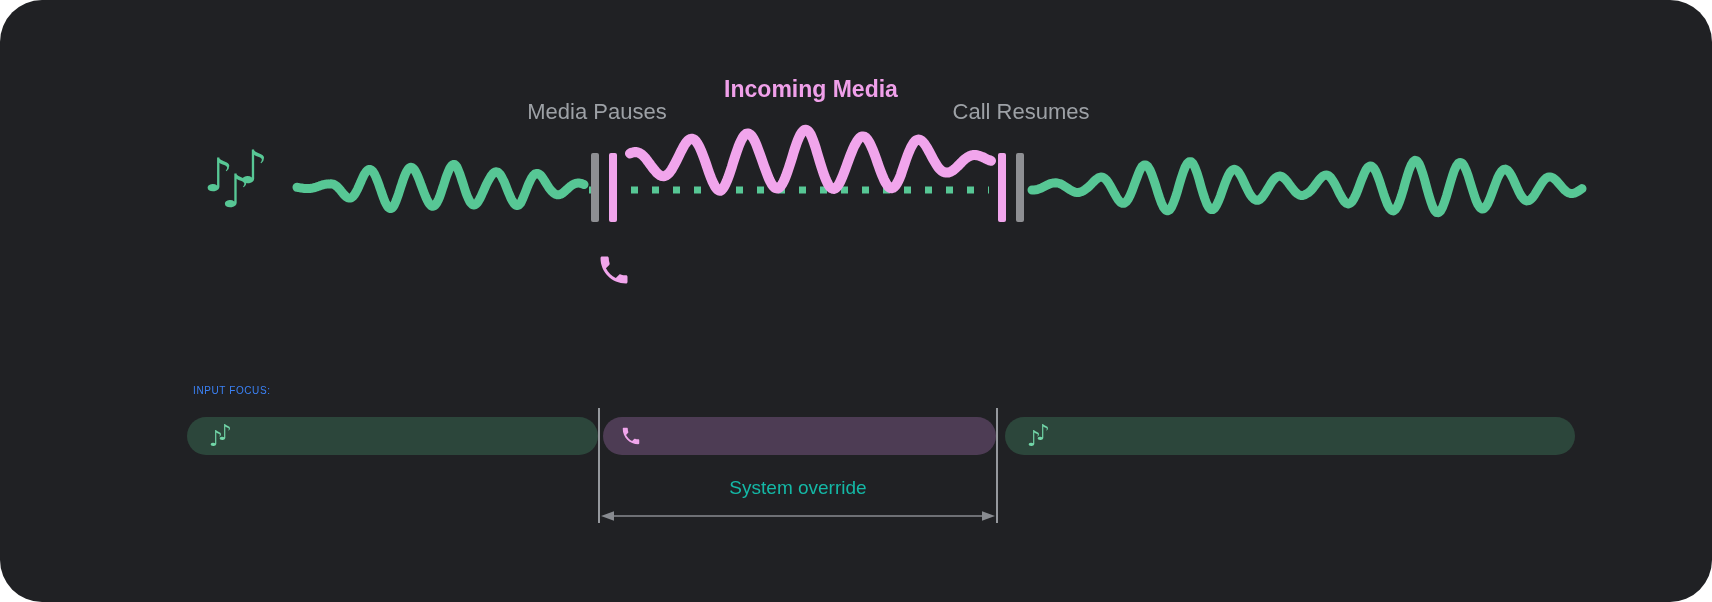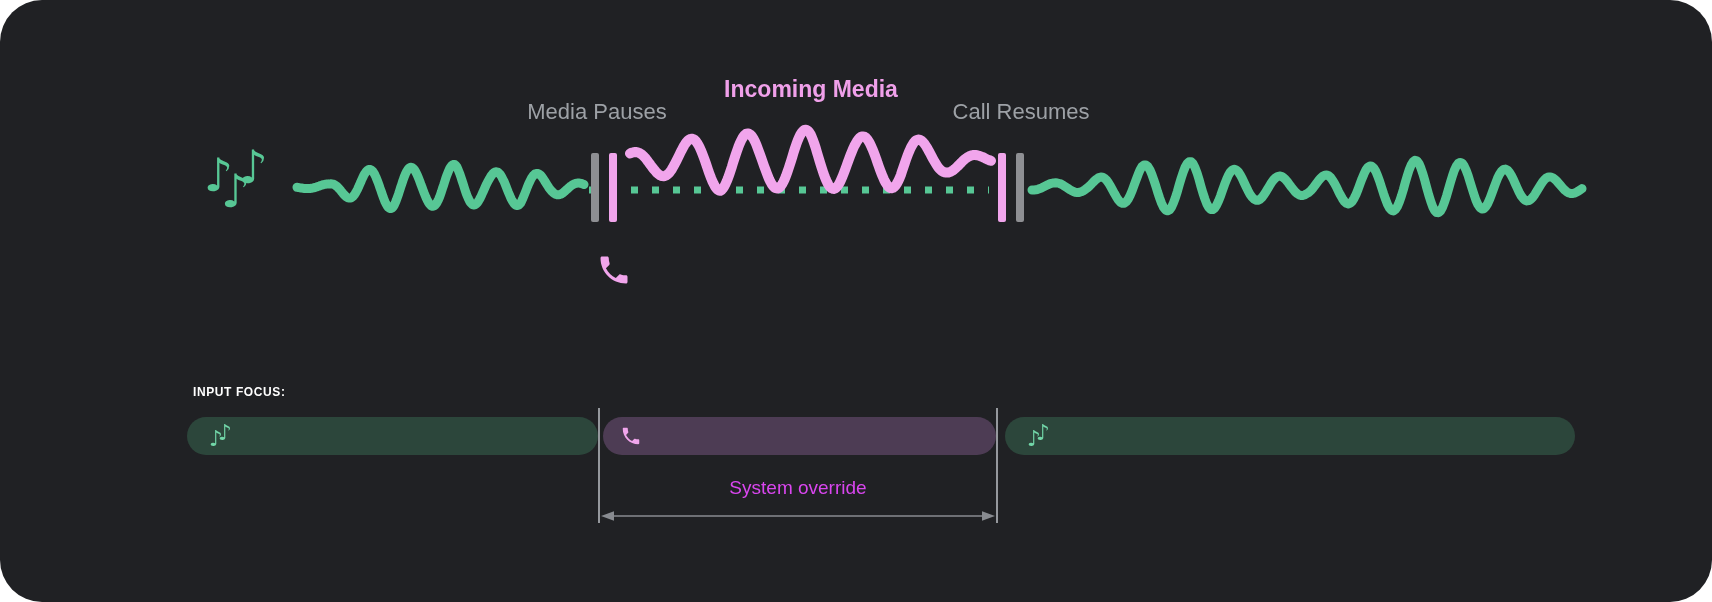--- a/index.html
+++ b/index.html
@@ -33,38 +33,38 @@
   .bar-notes .n1{transform:translateY(3px);}
   .bar-notes .n2{transform:translateY(-3px);margin-left:-5px;}
 
   
   .phone{position:absolute;}
   #top-phone{left:596px;top:252px;width:36px;height:36px;}
 
   
   .input-focus-heading{
     position:absolute;left:193px;top:385px;
-    color:#ffffff;font-size:12px;font-weight:700;letter-spacing:0.6px;
+    color:#3b82f6;font-size:10px;font-weight:400;letter-spacing:0.6px;
   }
   .focus-bar{position:absolute;top:417px;height:38px;border-radius:19px;display:flex;align-items:center;}
   .focus-media{background:#2c463b;}
   .focus-call{background:#4d3c54;}
   #focus-bar-1{left:187px;width:411px;}
   #focus-bar-2{left:603px;width:393px;}
   #focus-bar-3{left:1005px;width:570px;}
   .focus-bar .bar-notes{position:static;margin-left:22px;}
   .focus-bar .phone{position:static;margin-left:17px;width:22px;height:22px;}
 
   .boundary-line{position:absolute;top:408px;width:2px;height:115px;background:#95989d;}
   #boundary-left{left:598px;}
   #boundary-right{left:996px;}
 
   .system-override-lbl{
     position:absolute;left:798px;top:477px;transform:translateX(-50%);
-    color:#d946ef;font-size:19px;font-weight:400;white-space:nowrap;
+    color:#14b8a6;font-size:19px;font-weight:400;white-space:nowrap;
   }
   .override-arrow{position:absolute;left:599px;top:508px;width:398px;height:16px;}
 </style>
 </head>
 <body>
 
 <div class="panel">
 
   <svg class="diagram-svg" viewBox="0 0 1712 602" xmlns="http://www.w3.org/2000/svg">
 

